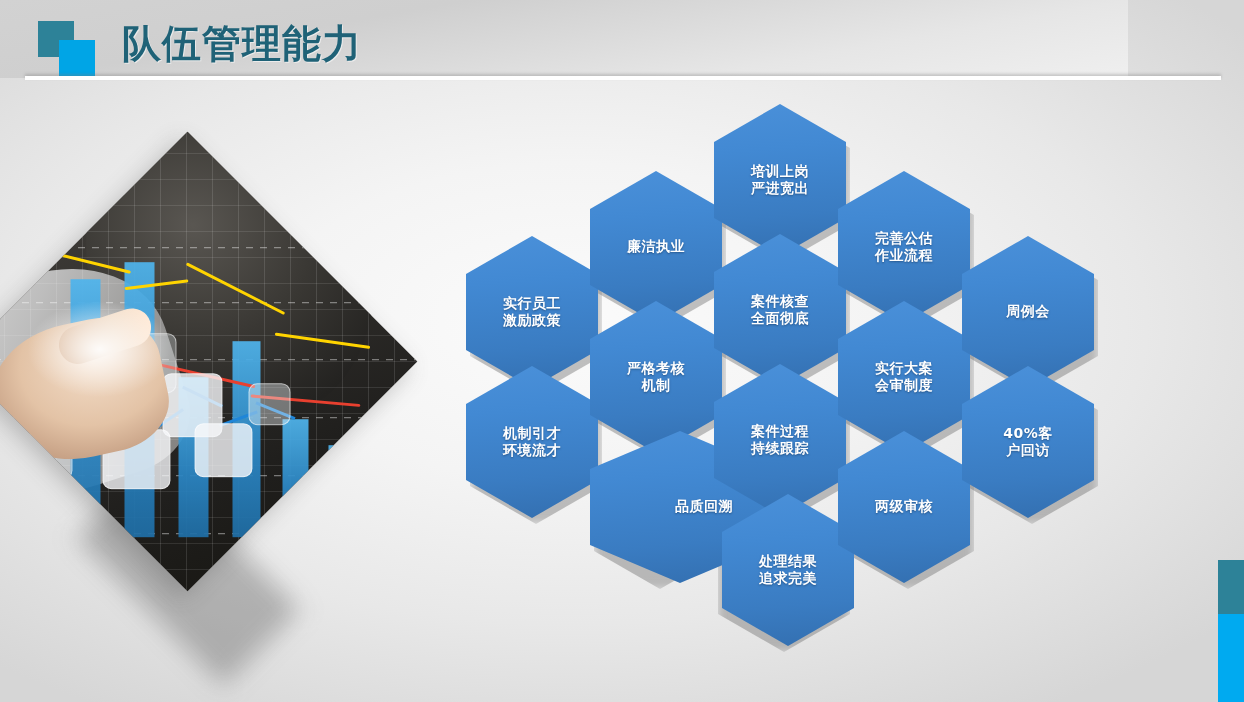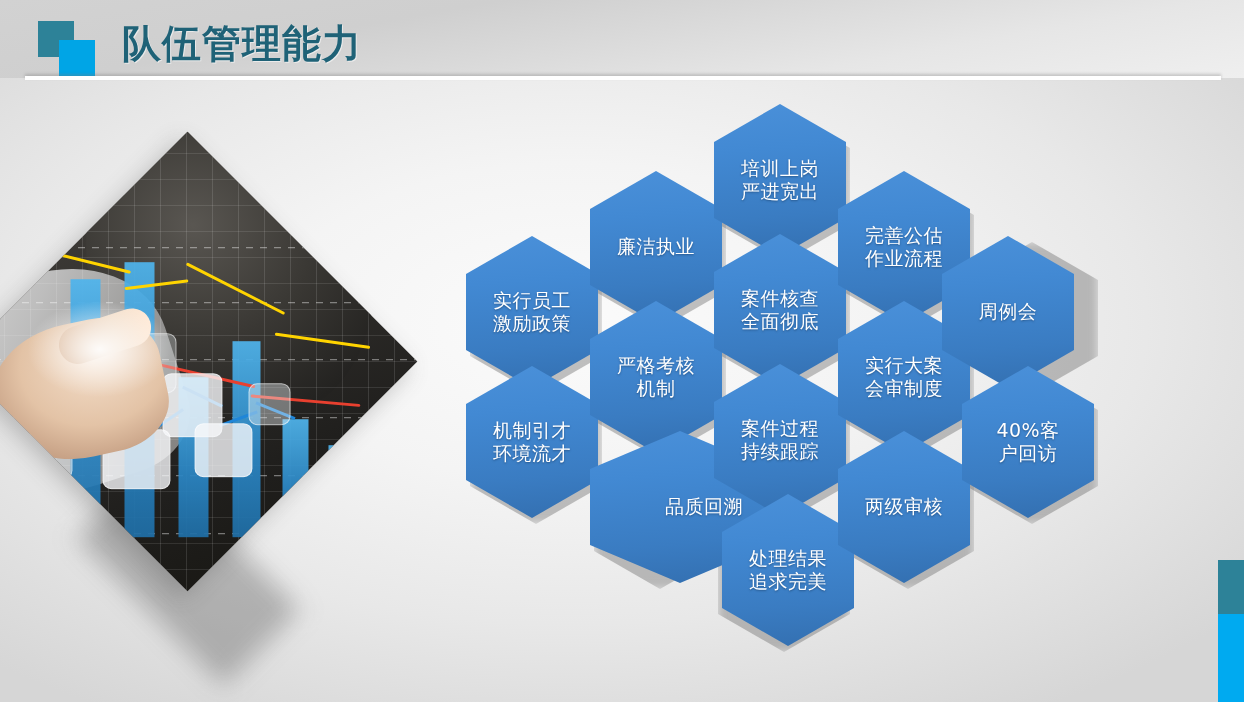--- a/index.html
+++ b/index.html
@@ -18,21 +18,21 @@
     height: 702px;
     overflow: hidden;
     background:
       radial-gradient(ellipse 70% 65% at 46% 46%, #fbfbfb 0%, #f4f4f4 35%, #e8e8e8 66%, #d6d6d6 100%);
   }
 
   
   .header {
     position: absolute;
     left: 0; top: 0;
-    width: 1244px;
+    width: 1128px;
     height: 78px;
     background: linear-gradient(170deg, #d2d2d2 0%, #cfcfcf 30%, #e6e6e6 72%, #efefef 100%);
   }
   .hdr-sq {
     position: absolute;
   }
   .hdr-sq-teal {
     left: 38px; top: 21px;
     width: 36px; height: 36px;
     background: #2d8298;
@@ -195,22 +195,22 @@
     position: absolute;
     width: 132px;
     height: 152px;
     -webkit-clip-path: polygon(50% 0%, 100% 25%, 100% 75%, 50% 100%, 0% 75%, 0% 25%);
     clip-path: polygon(50% 0%, 100% 25%, 100% 75%, 50% 100%, 0% 75%, 0% 25%);
     background: rgba(110,110,110,.42);
     filter: blur(5px);
   }
   .hex-label {
     color: #ffffff;
-    font-size: 19px;
-    font-weight: normal;
+    font-size: 14px;
+    font-weight: bold;
     line-height: 1.22;
     letter-spacing: .5px;
     text-shadow: 0 1px 2px rgba(20,50,85,.55);
     white-space: pre-line;
     padding: 0 4px;
   }
 
   
   .corner-teal {
     position: absolute;
@@ -343,21 +343,21 @@
         <div class="hex-label">完善公估
 作业流程</div>
       </div>
       <div class="hex" style="left: 838px; top: 301px; text-align: right;">
         <div class="hex-label">实行大案
 会审制度</div>
       </div>
       <div class="hex" style="left: 838px; top: 431px;">
         <div class="hex-label">两级审核</div>
       </div>
-      <div class="hex" style="left: 942px; top: 236px;">
+      <div class="hex" style="left: 962px; top: 236px;">
         <div class="hex-label">周例会</div>
       </div>
       <div class="hex" style="left: 962px; top: 366px;">
         <div class="hex-label">40%客
 户回访</div>
       </div>
     </div>
 
   <div class="corner-teal"></div>
   <div class="corner-blue"></div>

